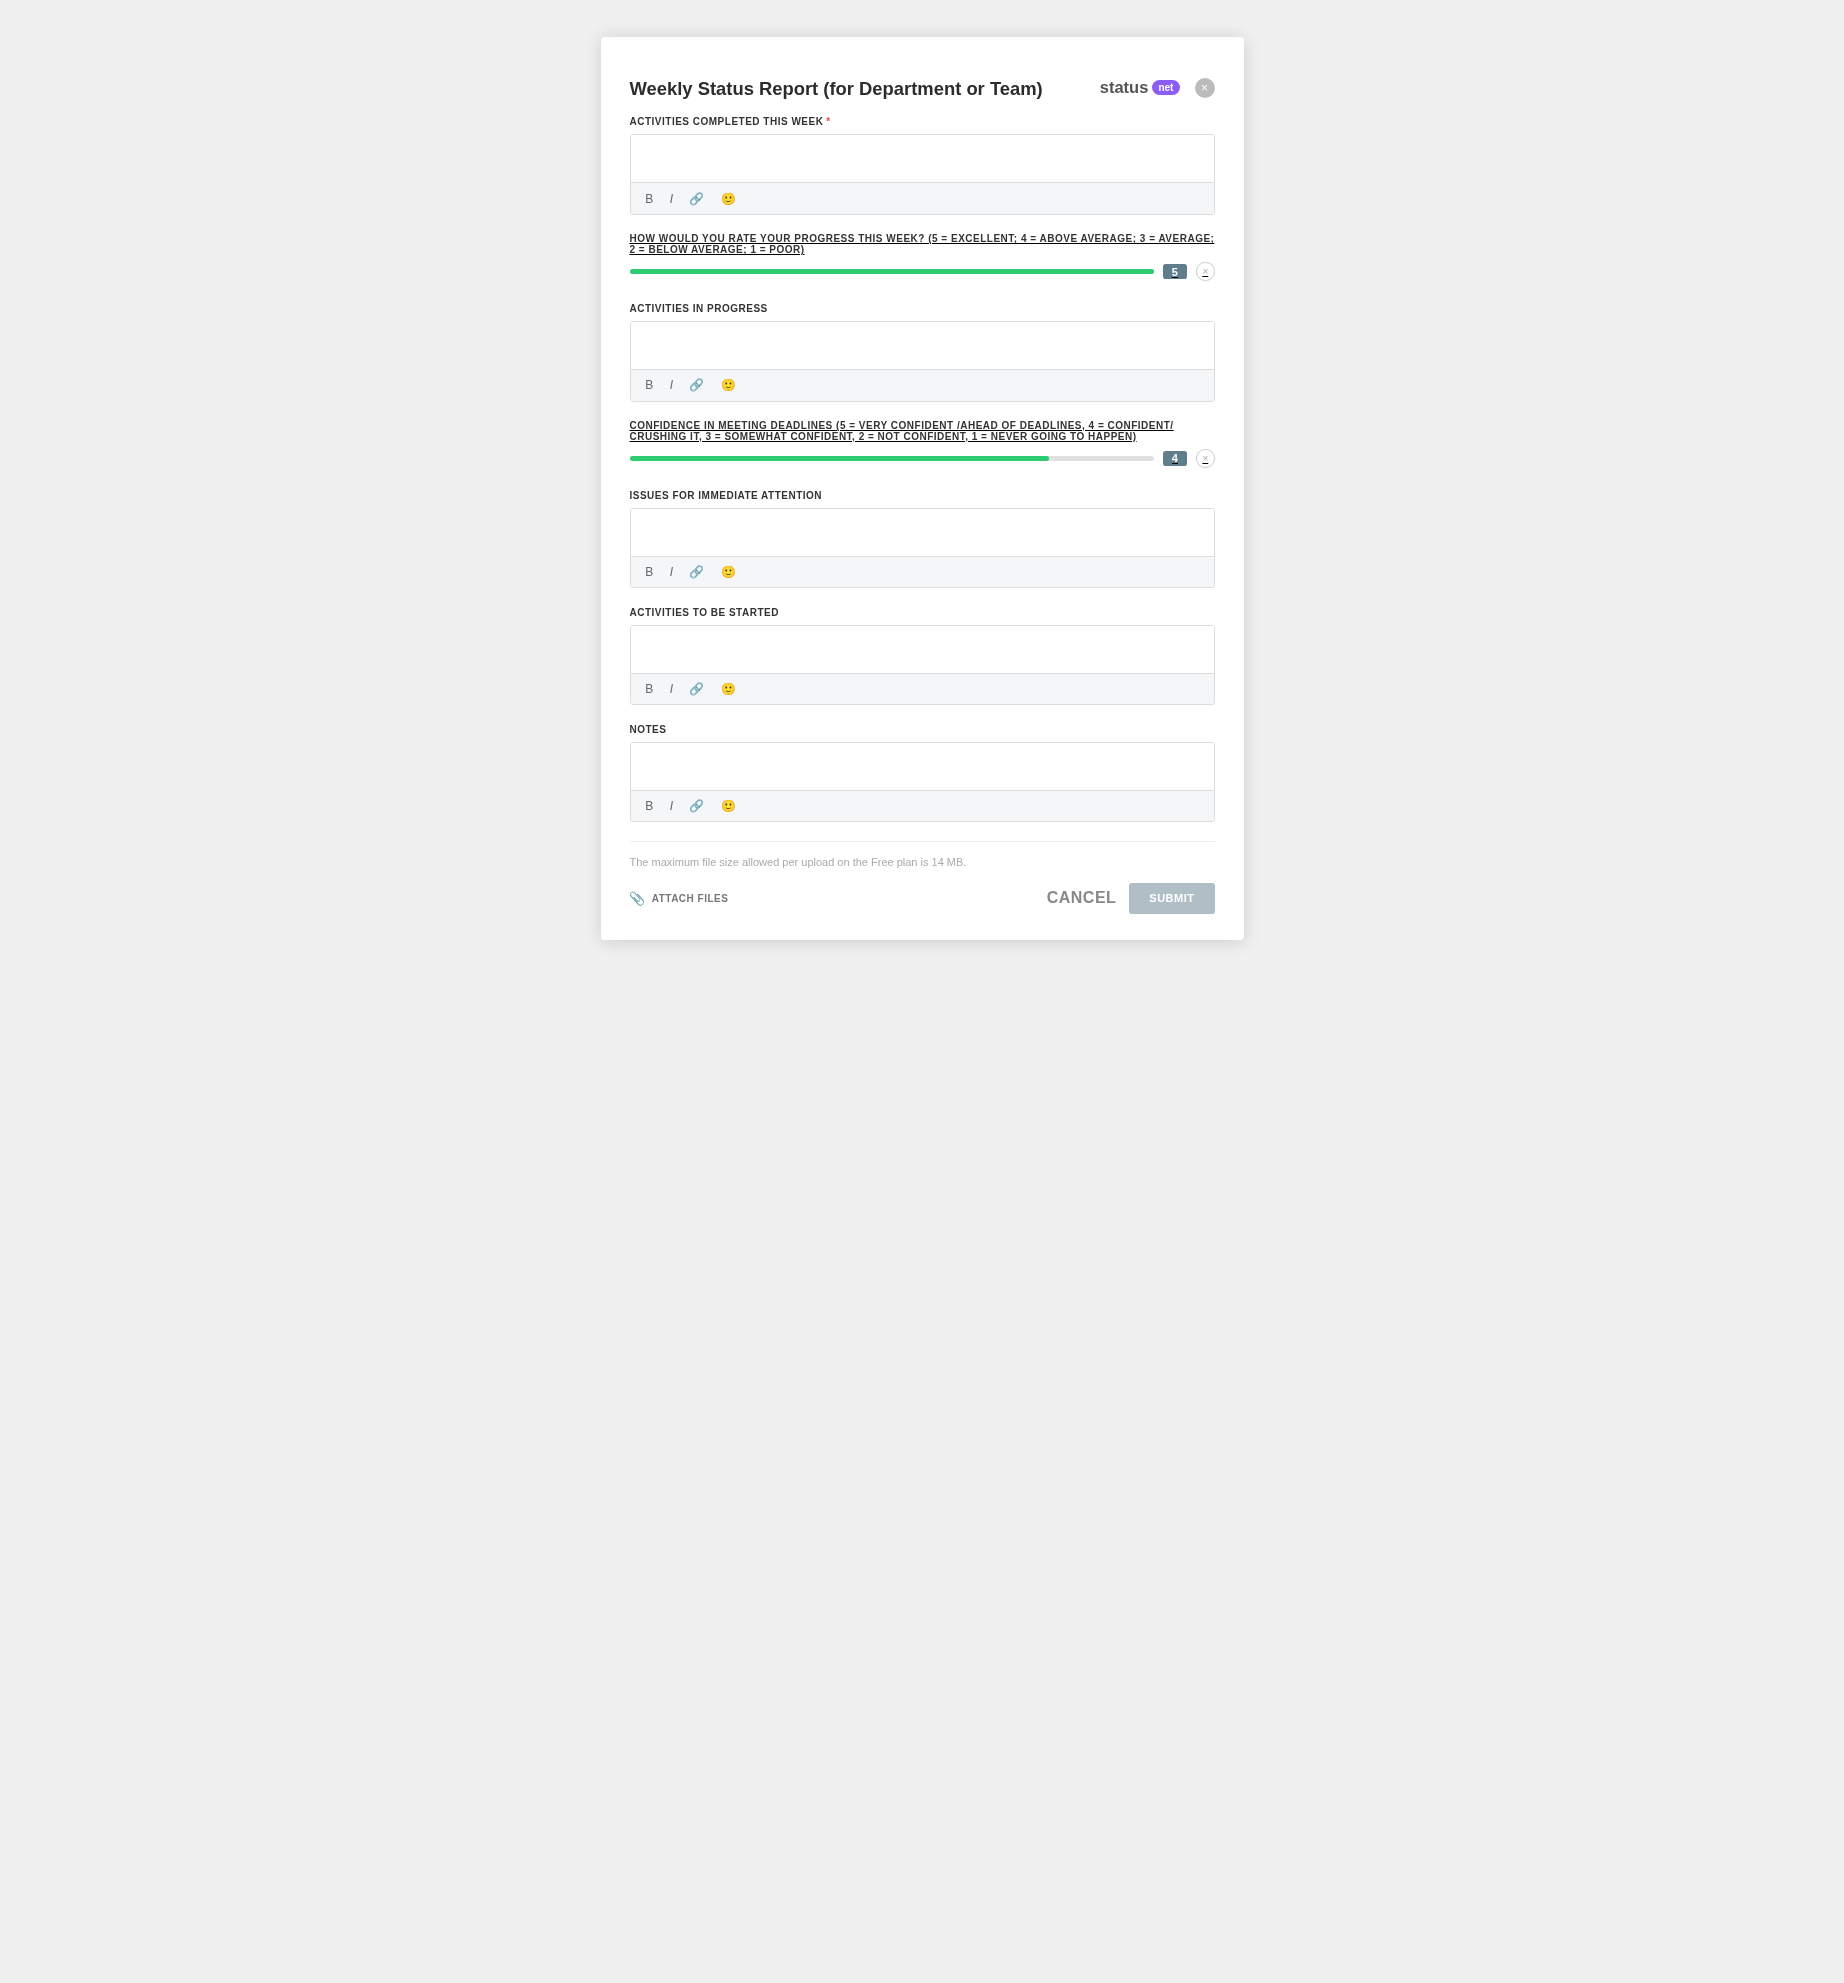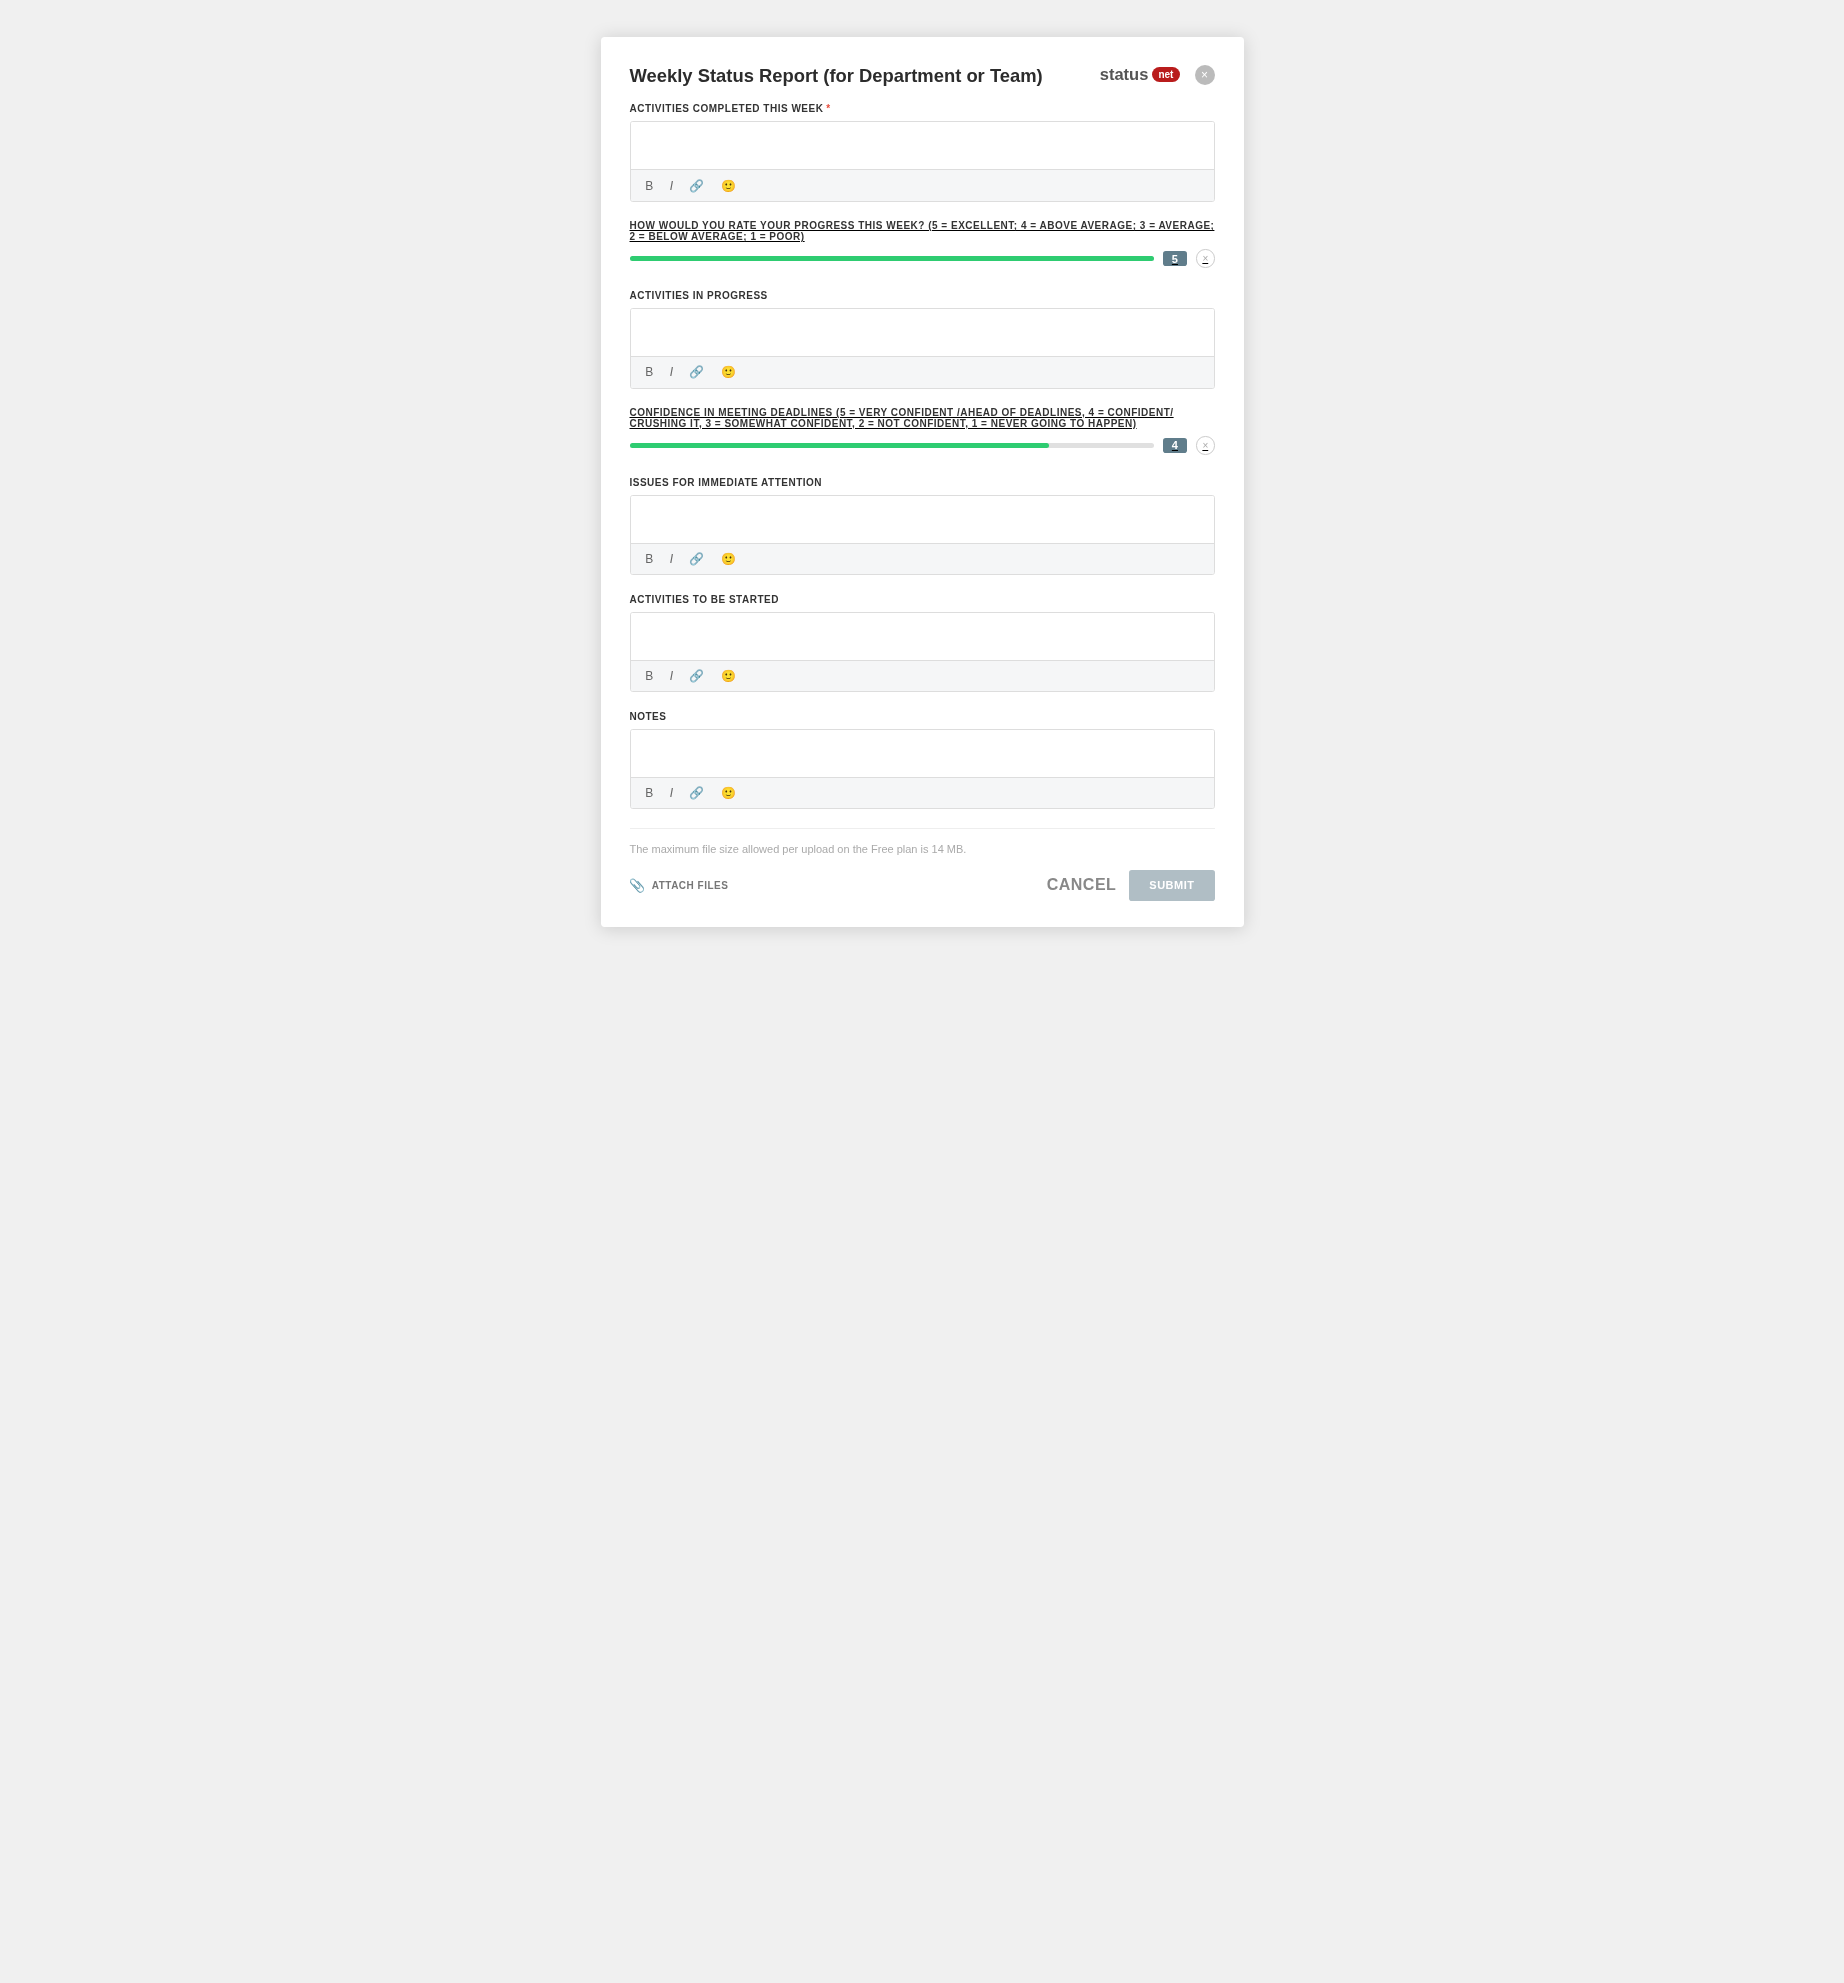--- a/index.html
+++ b/index.html
@@ -21,40 +21,41 @@
       border-radius: 3.7px;
       box-shadow: 0 1.8px 18.4px rgba(0,0,0,0.15);
       padding: 27.5px 29px 26px;
       position: relative;
     }
     .modal-header {
       display: flex;
       justify-content: space-between;
       align-items: flex-start;
       margin-bottom: 16.5px;
+      margin-top: 13px;
     }
     .modal-title {
       font-size: 18.4px;
       font-weight: 700;
       color: #2c2c2c;
       line-height: 1.2;
     }
     .brand {
       display: flex;
       align-items: center;
       gap: 3.7px;
       flex-shrink: 0;
     }
     .brand-text {
       font-size: 16.5px;
       font-weight: 600;
       color: #555;
     }
     .brand-badge {
-      background: #b91c1c;
+      background: #8b5cf6;
       color: white;
       font-size: 10px;
       font-weight: 700;
       padding: 1.8px 6.4px;
       border-radius: 9.2px;
     }
     .close-btn {
       background: #bbb;
       border: none;
       border-radius: 50%;

